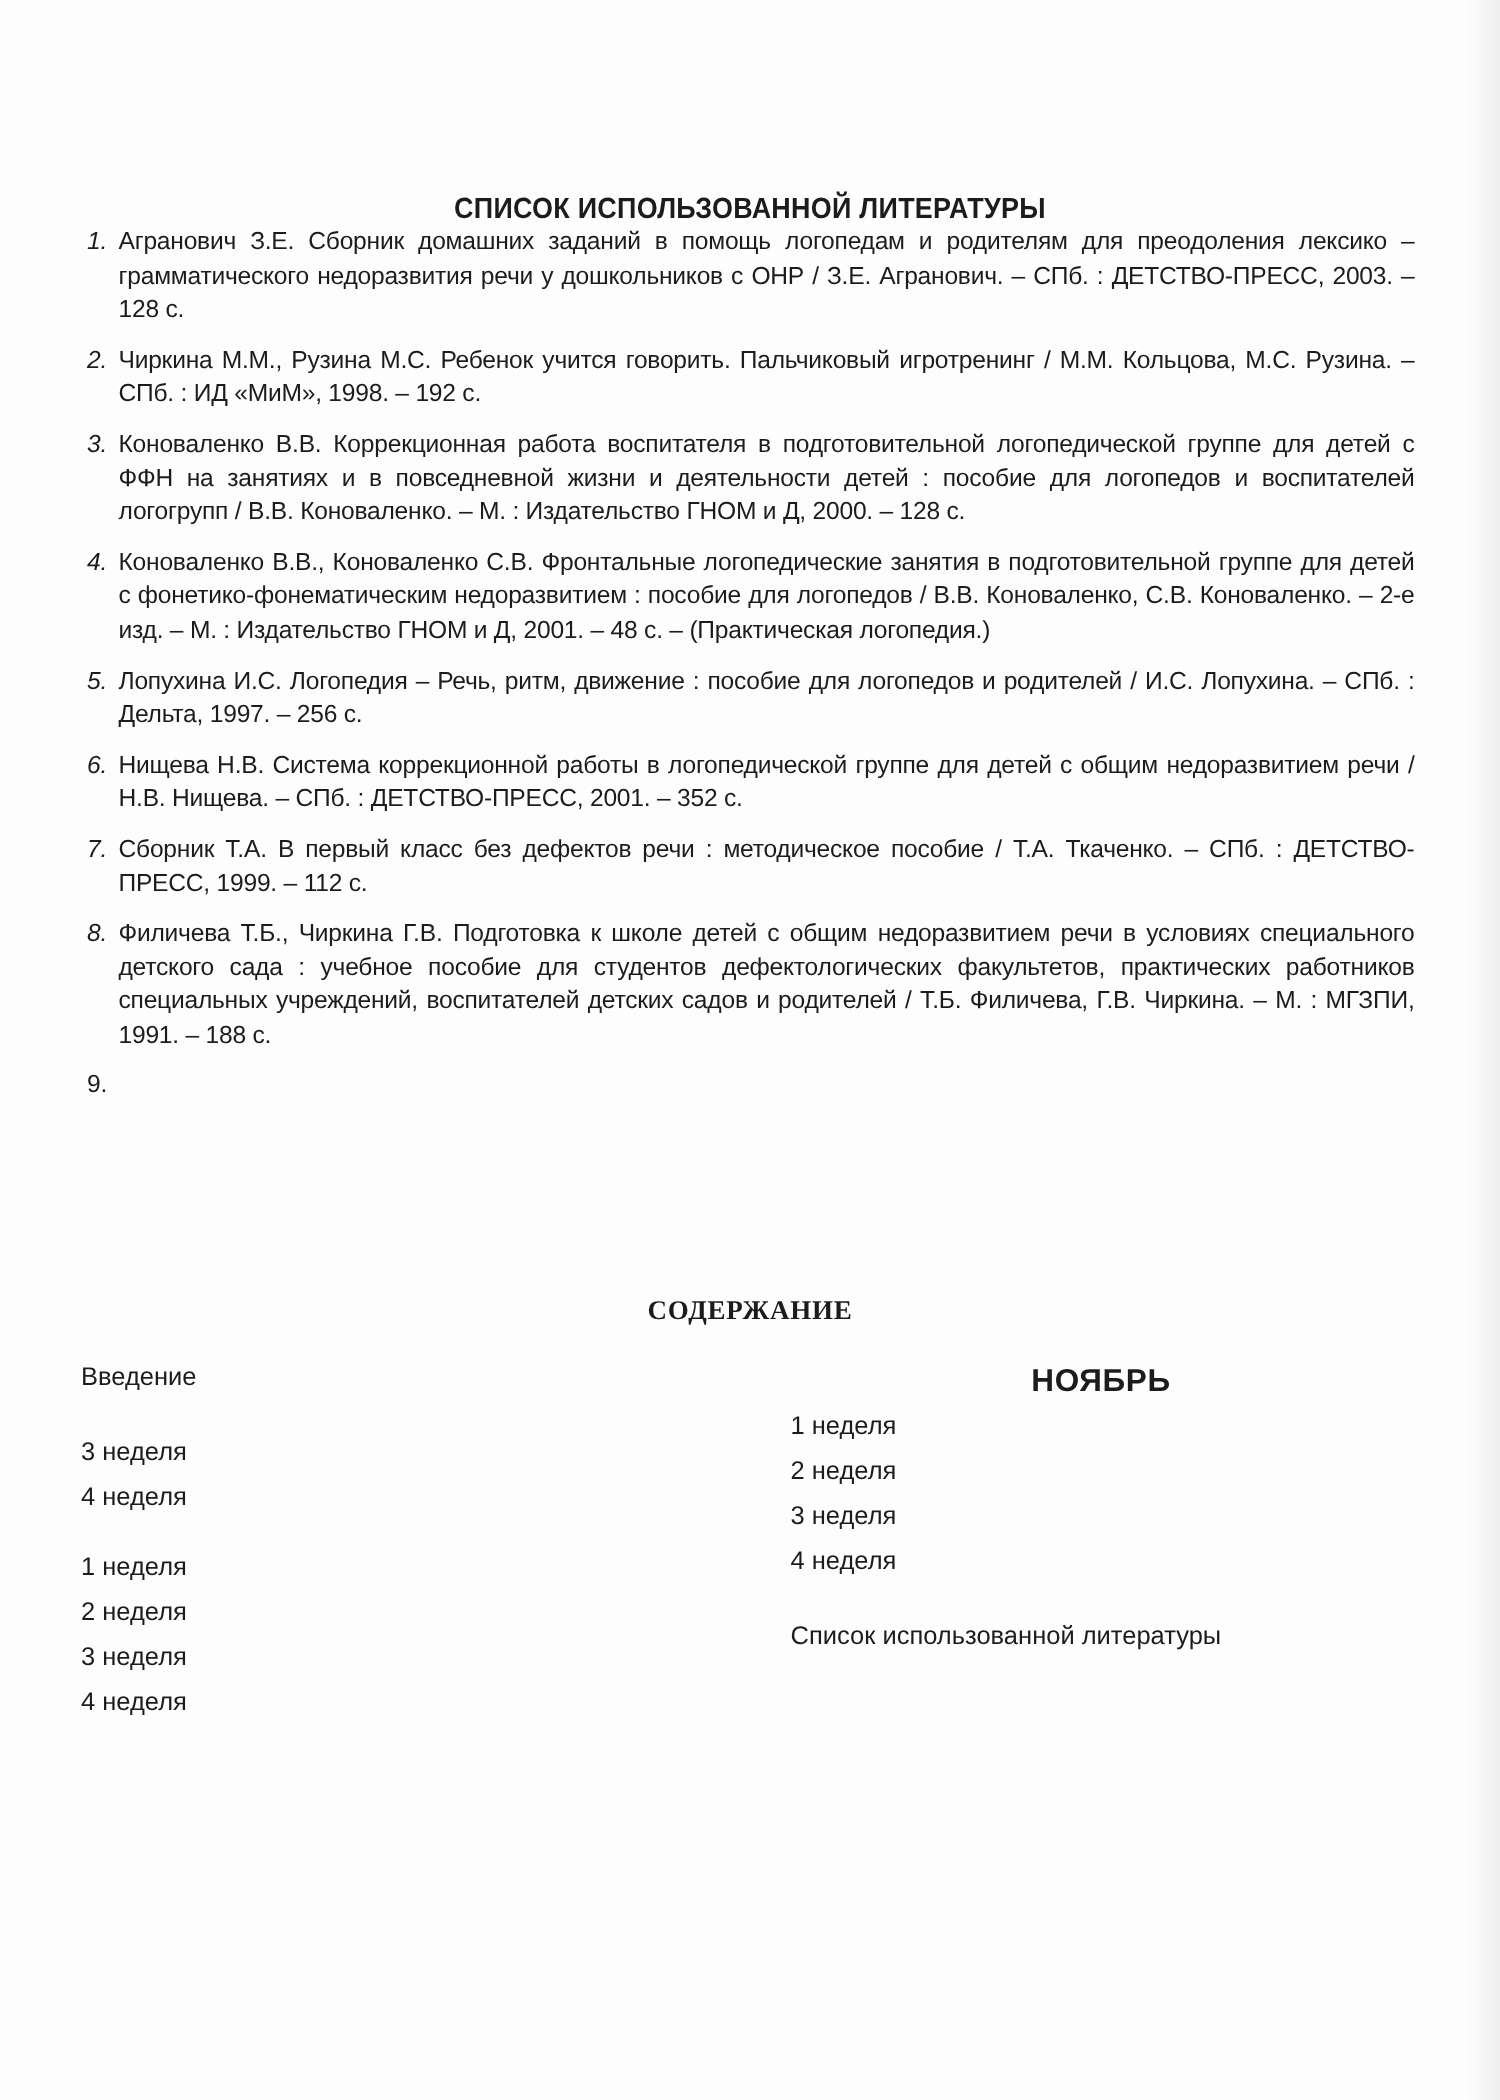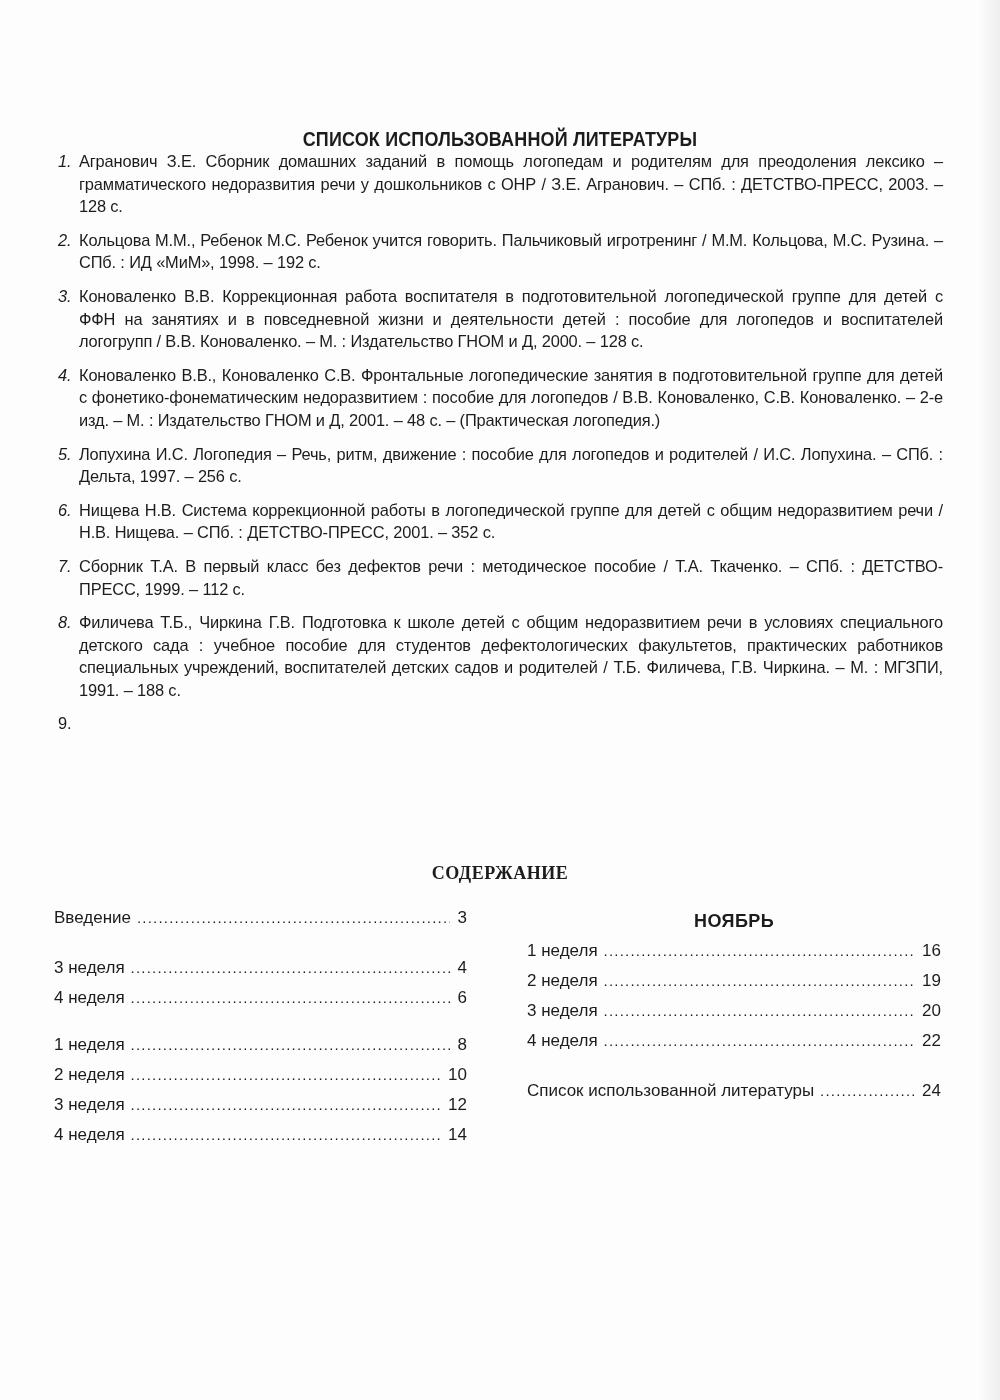--- a/index.html
+++ b/index.html
@@ -33,53 +33,53 @@
 
     .toc-title {
       position: absolute; left: 0; width: 1000px; top: 848px;
       text-align: center; font-weight: bold; font-size: 18px; letter-spacing: 0.5px; font-family: Liberation Serif, serif;
     }
     .toc-col { position: absolute; }
     .toc-col.left { left: 54px; width: 413px; top: 903px; }
     .toc-col.right { left: 527px; width: 414px; top: 906px; }
     .toc-row {
       display: flex; align-items: baseline; font-size: 17px; height: 30px; line-height: 30px;
-      white-space: nowrap; overflow: hidden;
+      white-space: nowrap; overflow: hidden; flex-direction: column;
     }
     .toc-label { flex: 0 0 auto; padding-right: 6px; }
     .toc-dots {
       flex: 1 1 auto; overflow: hidden; letter-spacing: 1.2px; font-size: 15px; color: #1c1c1c;
     }
     .toc-dots::before {
       content: "................................................................................................................................................";
     }
     .toc-page { flex: 0 0 auto; padding-left: 8px; text-align: right; }
     .toc-month {
-      text-align: center; font-weight: bold; font-size: 18px; letter-spacing: 0.4px;
+      text-align: center; font-weight: bold; font-size: 21px; letter-spacing: 0.4px;
       height: 30px; line-height: 30px;
     }
     .gap { height: 17px; }
     .gap-lg { height: 20px; }
   </style>
 </head>
 <body>
 
 <div class="edge-shadow"></div>
 
 <h1 class="bib-title">СПИСОК ИСПОЛЬЗОВАННОЙ ЛИТЕРАТУРЫ</h1>
 
 <ol class="bib-list">
   <li class="bib-item">
     <span class="bib-num">1.</span>
     <span class="bib-author">Агранович З.Е.</span>
     <span>Сборник домашних заданий в помощь логопедам и родителям для преодоления лексико – грамматического недоразвития речи у дошкольников с ОНР / З.Е. Агранович. – СПб. : ДЕТСТВО-ПРЕСС, 2003. – 128 с.</span>
   </li>
   <li class="bib-item">
     <span class="bib-num">2.</span>
-    <span class="bib-author">Кольцова М.М., Ребенок М.С.</span>
+    <span class="bib-author">Чиркина М.М., Рузина М.С.</span>
     <span>Ребенок учится говорить. Пальчиковый игротренинг / М.М. Кольцова, М.С. Рузина. – СПб. : ИД «МиМ», 1998. – 192 с.</span>
   </li>
   <li class="bib-item">
     <span class="bib-num">3.</span>
     <span class="bib-author">Коноваленко В.В.</span>
     <span>Коррекционная работа воспитателя в подготовительной логопедической группе для детей с ФФН на занятиях и в повседневной жизни и деятельности детей : пособие для логопедов и воспитателей логогрупп / В.В. Коноваленко. – М. : Издательство ГНОМ и Д, 2000. – 128 с.</span>
   </li>
   <li class="bib-item">
     <span class="bib-num">4.</span>
     <span class="bib-author">Коноваленко В.В., Коноваленко С.В.</span>

